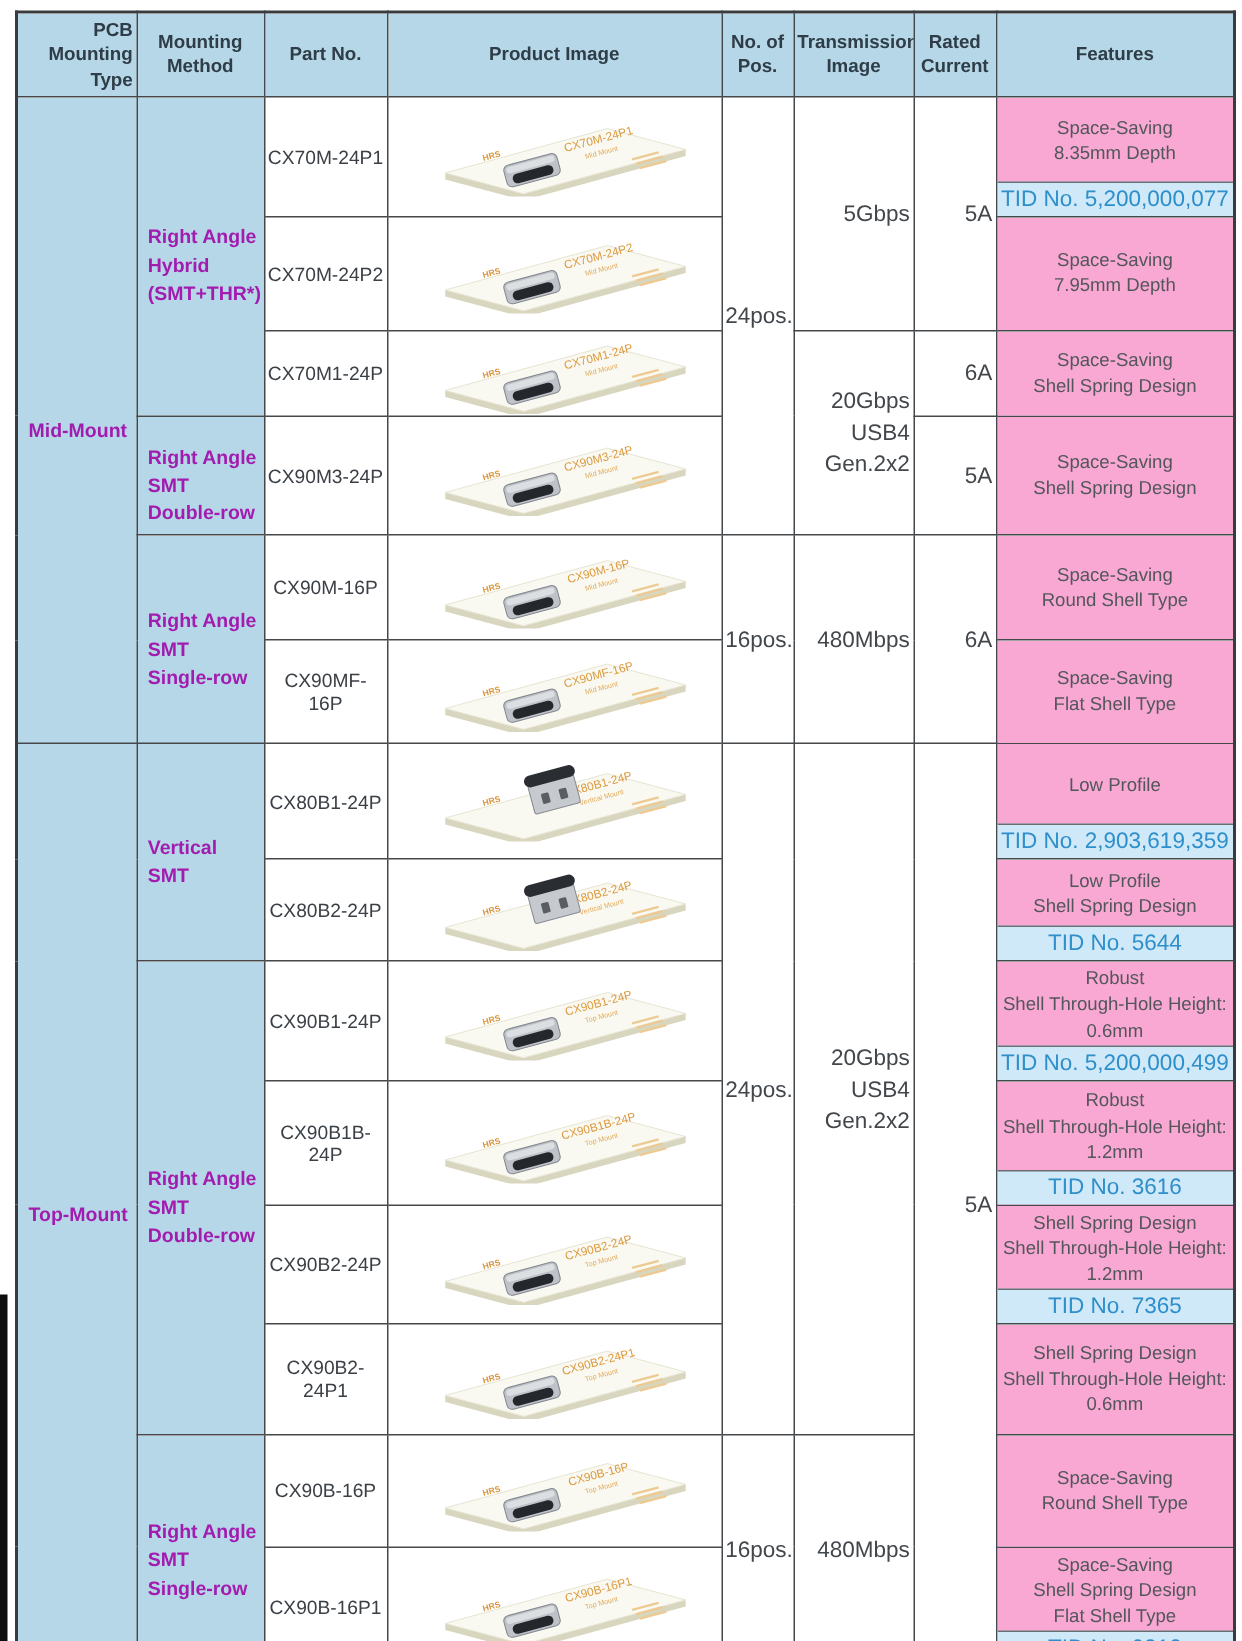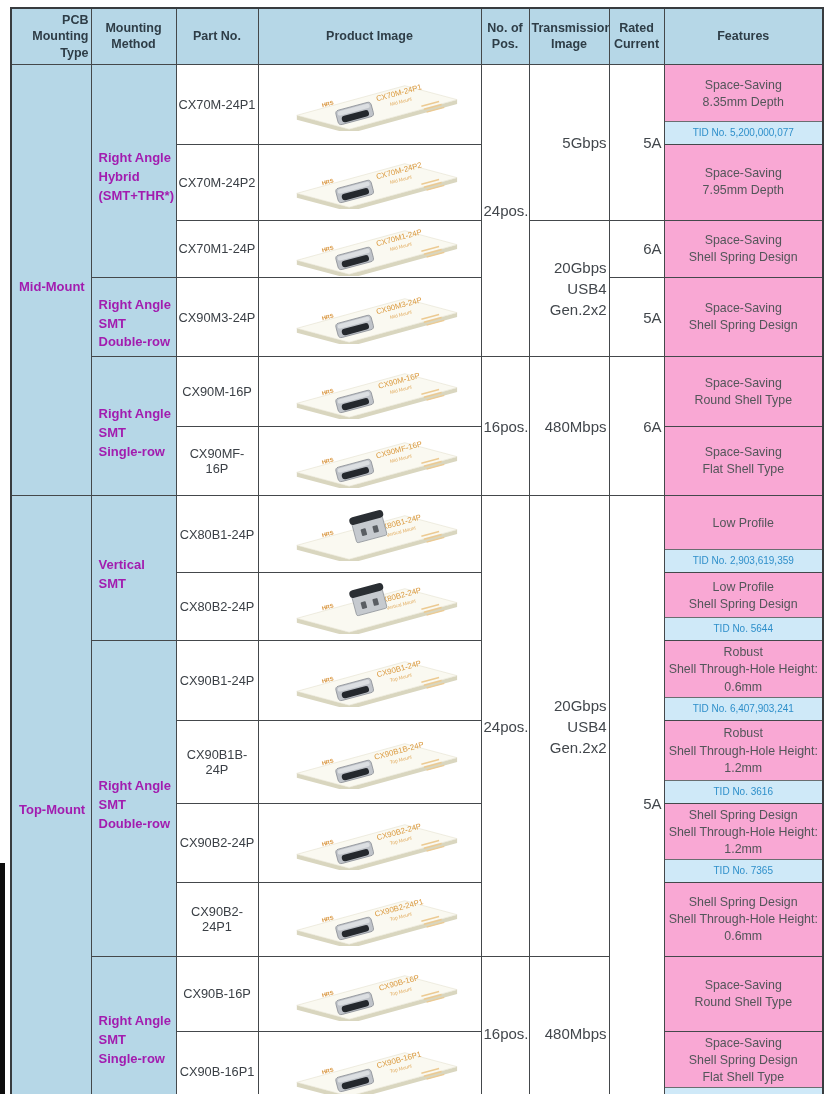--- a/index.html
+++ b/index.html
@@ -26,21 +26,21 @@
   td.spec{font-size:15px;color:#42474c;text-align:right;white-space:pre-line;line-height:1.4;padding:2px;}
   td.prodcell{padding:1px;text-align:center;background:#fff;}
   .prod svg{display:block;margin:0 auto;width:208px;height:54px;}
   td.features{
     position:relative;font-size:12.4px;color:#53565a;text-align:center;
     white-space:pre-line;line-height:1.38;padding:3px 4px;background:#f9a8d4;
   }
   td.features.has-tid{padding-bottom:24px;}
   .tid{
     position:absolute;left:0;right:0;bottom:0;height:22px;line-height:22px;
-    background:#cfe9f8;color:#2e8fca;font-size:10px;text-align:center;
+    background:#cfe9f8;color:#2e8fca;font-size:15px;text-align:center;
     border-top:1px solid #6a6e71;
   }
   .edge-bar{position:absolute;left:0;top:863px;width:5px;height:231px;background:#0d0d0d;}
 </style>
 </head>
 <body>
 
 <table class="lineup">
   <colgroup>
     <col style="width:80px">
@@ -329,21 +329,21 @@
  <g transform="rotate(-15 94 44)">
    <rect x="72" y="33" width="42" height="17" rx="4" fill="#bfc3c9" stroke="#83888f" stroke-width="0.8"></rect>
    <rect x="74" y="34.5" width="38" height="5" rx="2.5" fill="#dcdfe2"></rect>
    <rect x="77" y="41" width="32" height="7.5" rx="3.6" fill="#24282d"></rect>
  </g>
             </svg>
           </div>
         </td>
       <td class="features has-tid"><span>Robust
 Shell Through-Hole Height:
-0.6mm</span><div class="tid">TID No. 6,407,903,241</div></td>
+0.6mm</span><div class="tid">TID No. 5,200,000,499</div></td>
     </tr>
     <tr style="height:83px">
       <td class="part">CX90B1B-24P</td>
       <td class="prodcell">
           <div class="prod">
             <svg viewBox="0 0 220 62">
  <polygon points="26,44 86,60 210,26 210,31 86,65 26,49" fill="#d9d6bf"></polygon>
  <polygon points="26,44 150,10 210,26 86,60" fill="#faf9f1" stroke="#e4e1cf" stroke-width="0.7"></polygon>
  <text x="144" y="21" transform="rotate(-15 144 21)" text-anchor="middle" font-size="9" fill="#db9a3f" font-family="Liberation Sans, sans-serif">CX90B1B-24P</text>
  <text x="146" y="30" transform="rotate(-15 146 30)" text-anchor="middle" font-size="5.5" fill="#e2ab5d" font-family="Liberation Sans, sans-serif">Top Mount</text>

